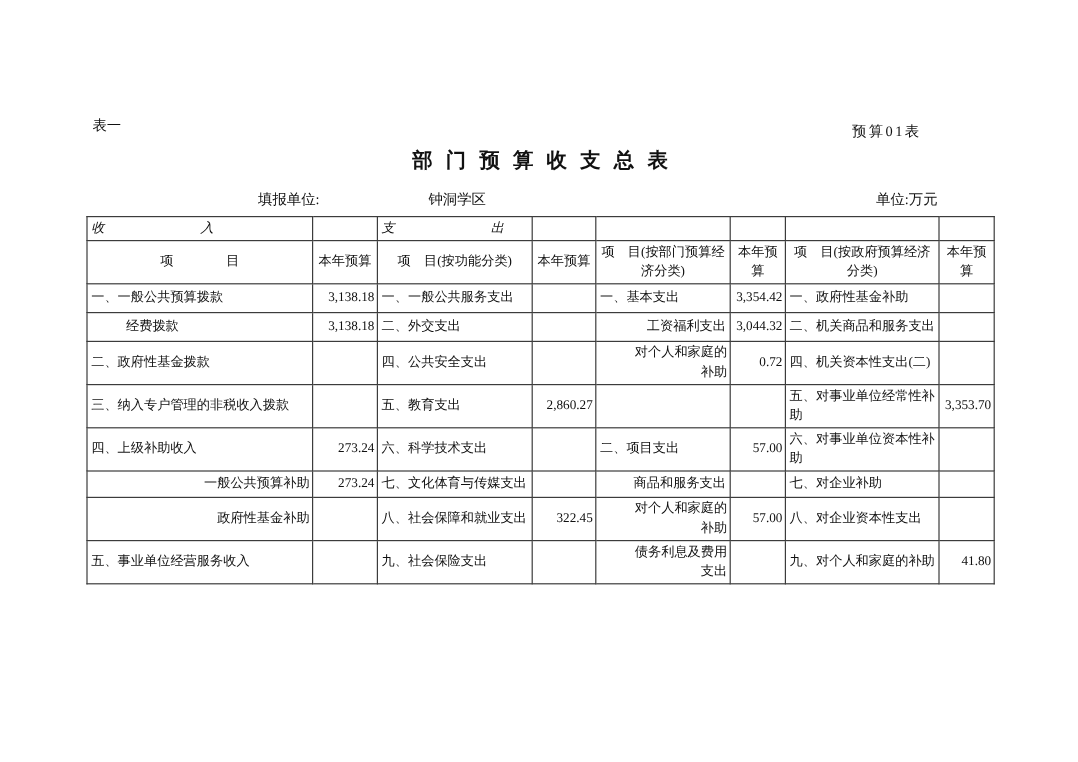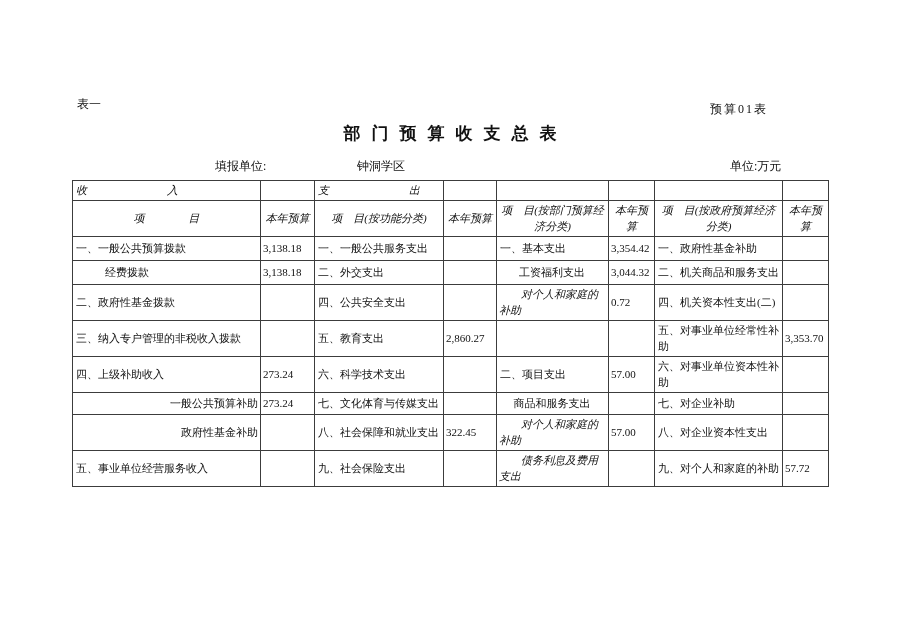--- a/index.html
+++ b/index.html
@@ -27,29 +27,29 @@
   #budget-table td,#budget-table th{
     border:1px solid #3c3c3c;
     font-weight:normal;
     vertical-align:middle;
     padding:1px 2px;
     overflow:hidden;
     word-break:break-all;
     line-height:1.5;
   }
   tr.gh{height:19px;font-style:italic;}
-  tr.ch{height:35px;font-style:italic;}
+  tr.ch{height:35px;}
   .c-group{letter-spacing:80px;white-space:nowrap;padding-left:3px !important;}
   th.c-head{text-align:center;}
   .c-item{text-align:left;padding-left:3px !important;}
   .c-sub1{text-align:left;text-indent:30px;}
   .c-sub2{text-align:right;text-indent:44px;}
-  .c-subr{text-align:center;padding-right:3px !important;}
-  .c-subw{text-align:left;text-indent:22px;font-style:italic;}
-  .c-num{text-align:left;}
+  .c-subr{text-align:right;padding-right:3px !important;}
+  .c-subw{text-align:right;text-indent:22px;}
+  .c-num{text-align:right;}
 </style>
 </head>
 <body>
 
 <div class="abs" id="corner-left">表一</div>
 <div class="abs" id="corner-right">预算01表</div>
 <div class="abs" id="doc-title">部门预算收支总表</div>
 <div class="abs" id="fill-label">填报单位:</div>
 <div class="abs" id="fill-value">钟洞学区</div>
 <div class="abs" id="unit-note">单位:万元</div>
@@ -159,16 +159,16 @@
         <td></td>
       </tr>
       <tr style="height: 36px;">
         <td class="c-item">五、事业单位经营服务收入</td>
         <td></td>
         <td class="c-item">九、社会保险支出</td>
         <td></td>
         <td class="c-subw">债务利息及费用支出</td>
         <td></td>
         <td class="c-item">九、对个人和家庭的补助</td>
-        <td class="c-num">57.72</td>
+        <td class="c-num">41.80</td>
       </tr>
     </tbody>
 </table>
 
 </body></html>

